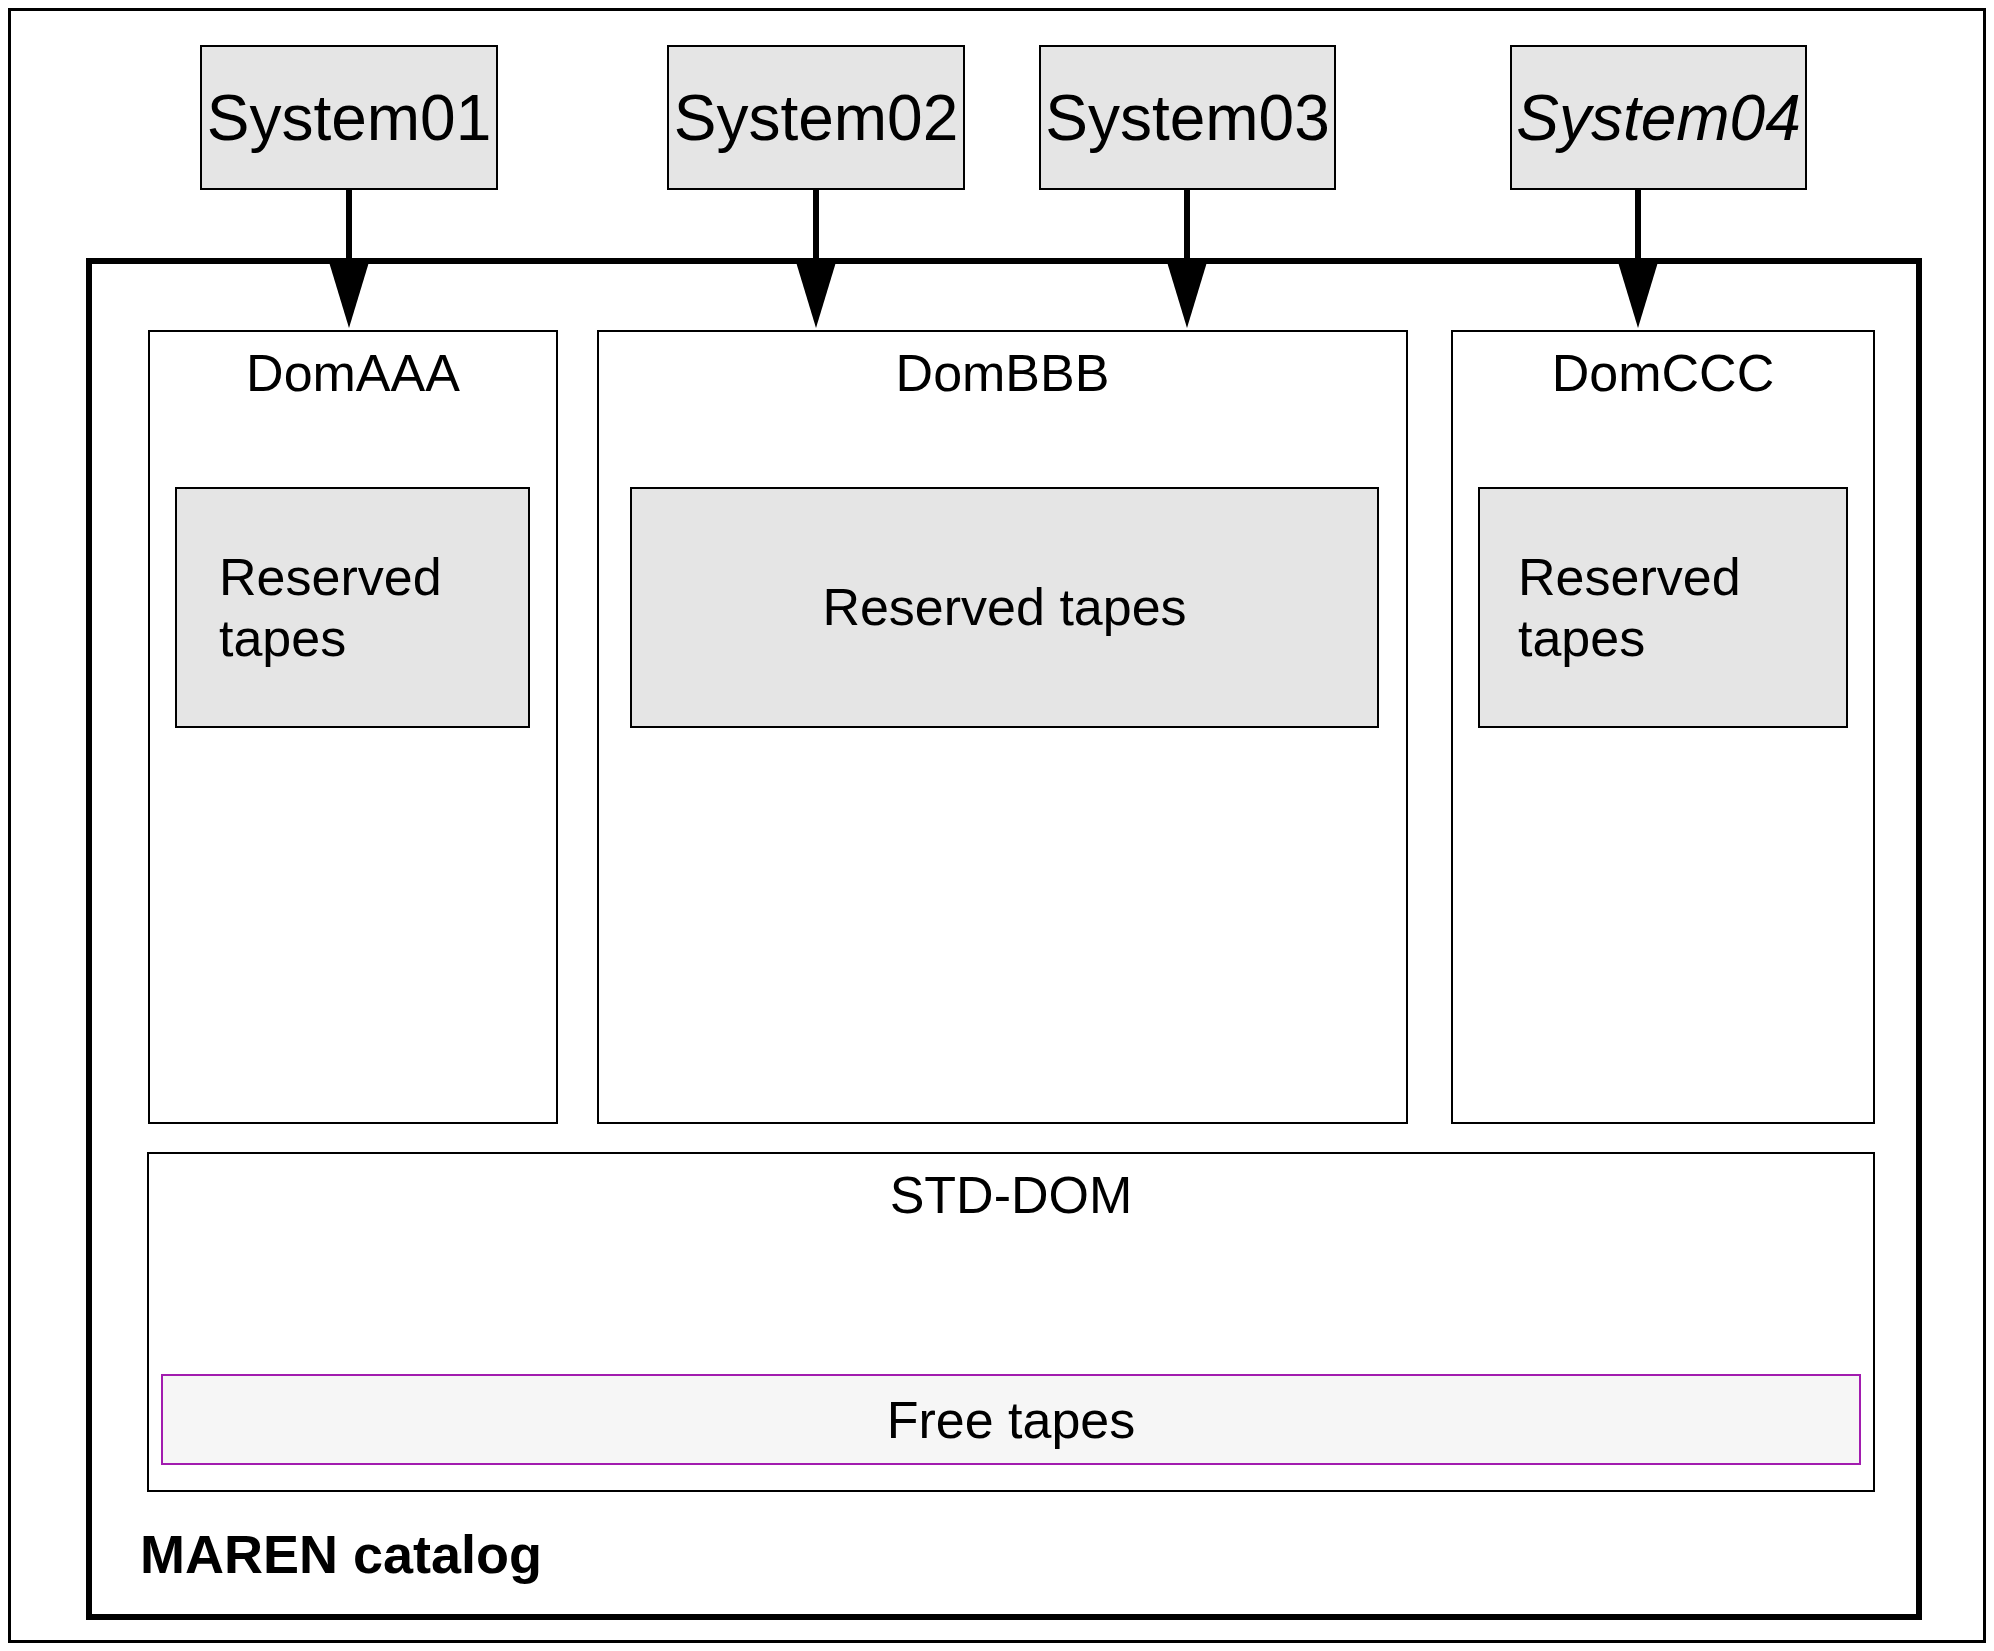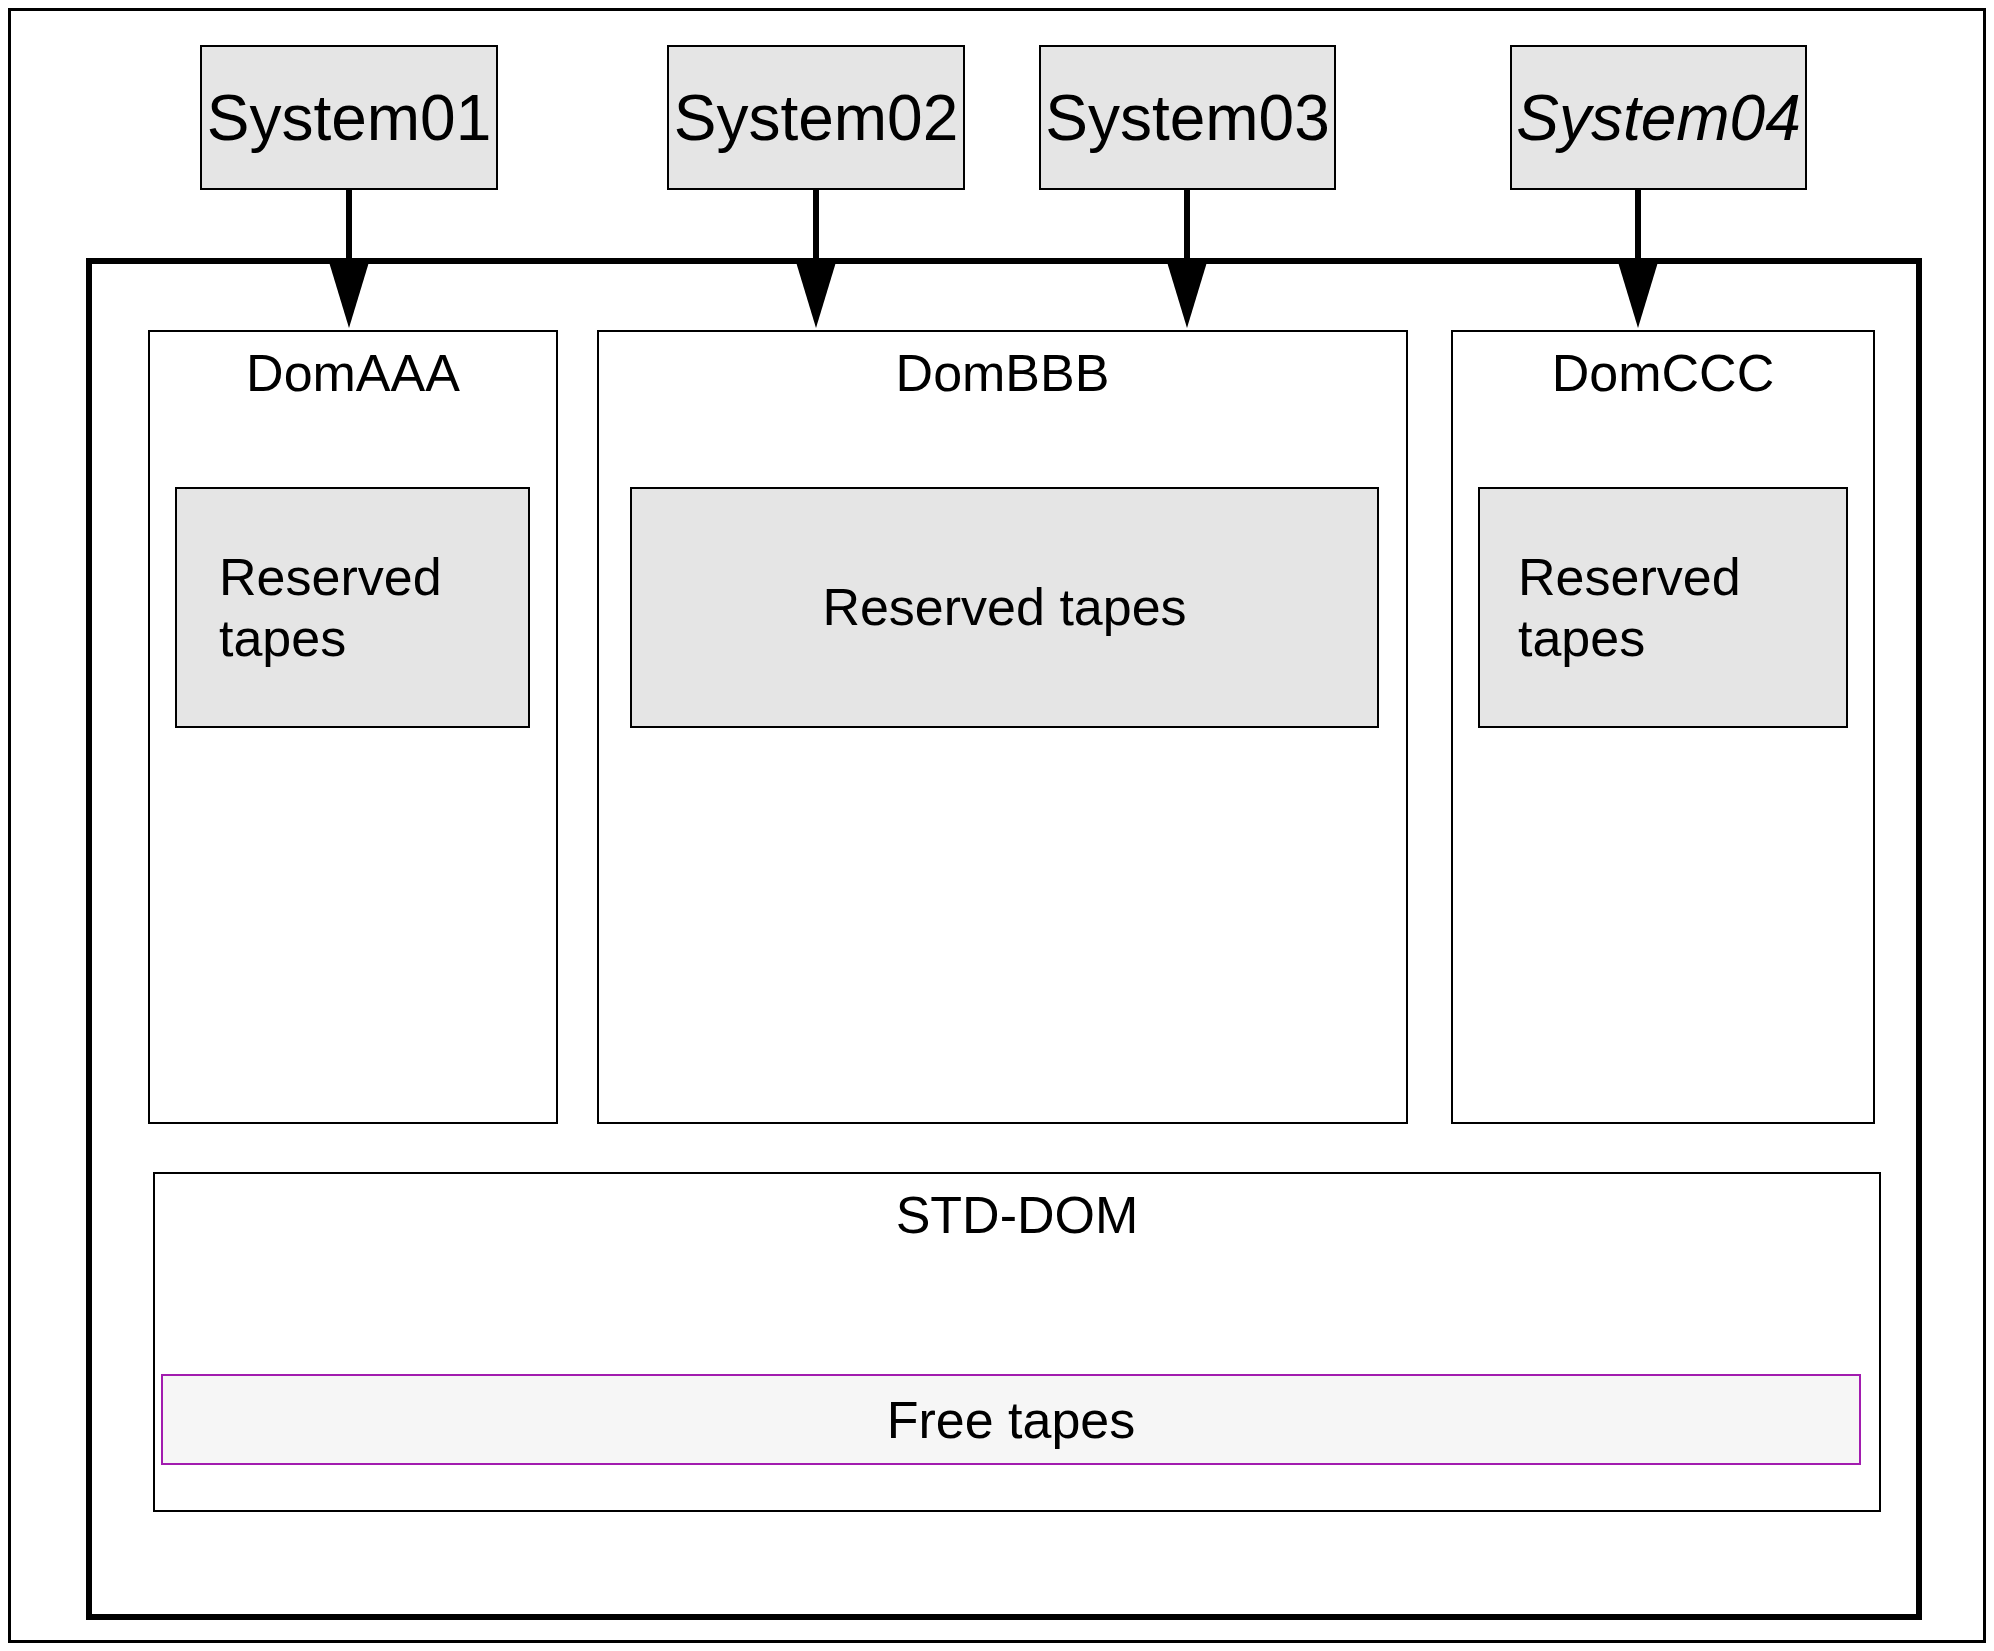--- a/index.html
+++ b/index.html
@@ -77,26 +77,25 @@
     align-items: center;
     font-size: 52px;
     line-height: 1.16;
   }
   .res-aaa { left: 175px;  width: 355px; justify-content: flex-start; padding-left: 42px; padding-right: 18px; }
   .res-bbb { left: 630px;  width: 749px; justify-content: center; text-align: center; }
   .res-ccc { left: 1478px; width: 370px; justify-content: flex-start; padding-left: 38px; padding-right: 18px; }
 
   .std-dom-box {
     position: absolute;
-    left: 153px; top: 1152px;
+    left: 147px; top: 1152px;
     width: 1728px; height: 340px;
     border: 2px solid #000000;
     box-sizing: border-box;
     background: #ffffff;
-    margin-top: 20px;
   }
   .free-bar {
     position: absolute;
     left: 161px; top: 1374px;
     width: 1700px; height: 91px;
     background: #f6f6f6;
     border: 2px solid #a21caf;
     box-sizing: border-box;
     display: flex;
     align-items: center;
@@ -160,20 +159,21 @@
     <span>Reserved tapes</span>
   </div>
 
   <div class="std-dom-box">
     <div class="domain-title">STD-DOM</div>
   </div>
   <div class="free-bar">
     <span>Free tapes</span>
   </div>
 
+  <div class="maren-label">MAREN catalog</div>
 
   <svg class="arrow-layer" viewBox="0 0 1994 1651" xmlns="http://www.w3.org/2000/svg">
     <g>
       <rect x="346" y="189" width="6" height="76" fill="#000000"></rect>
       <polygon points="329,262 369,262 349,328" fill="#000000"></polygon>
     </g>
     <g>
       <rect x="813" y="189" width="6" height="76" fill="#000000"></rect>
       <polygon points="796,262 836,262 816,328" fill="#000000"></polygon>
     </g>

